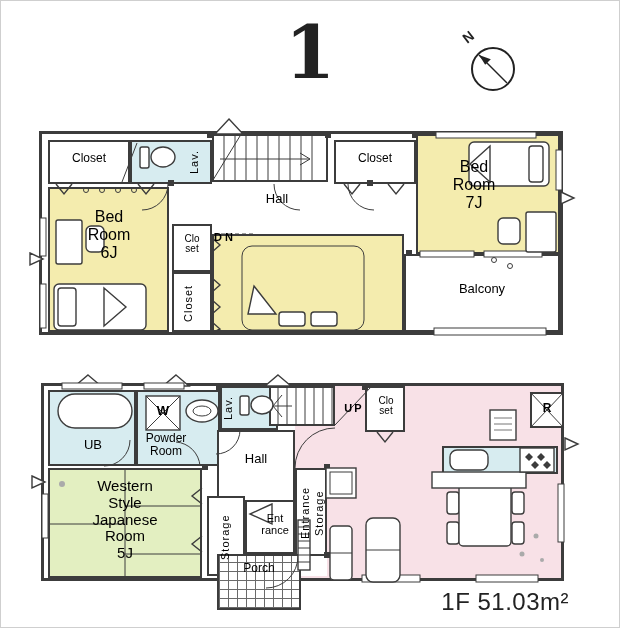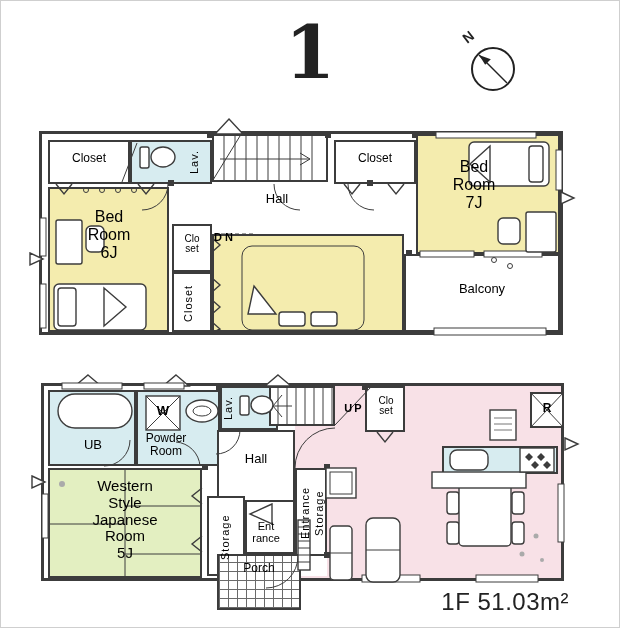--- a/index.html
+++ b/index.html
@@ -340,21 +340,21 @@
     <span class="lbl f11 bold" style="left:294px;top:16px;width:32px;letter-spacing:2px;">UP</span>
     <span class="lbl f10" style="left:326px;top:10px;width:32px;">Clo
 set</span>
     <span class="lbl f13" style="left:182px;top:66px;width:60px;">Hall</span>
     <span class="lbl f15" style="left:12px;top:92px;width:138px;">Western
 Style
 Japanese
 Room
 5J</span>
     <span class="lbl vtext" style="left:175px;top:120px;height:62px;">Storage</span>
-    <span class="lbl f11" style="left:202px;top:126px;width:40px;margin-top:8px;">Ent
+    <span class="lbl f11" style="left:211px;top:126px;width:40px;">Ent
 rance</span>
     <span class="lbl vtext" style="left:254px;top:88px;height:78px;line-height:1.3;">Entrance
 Storage</span>
     <span class="lbl f12" style="left:185px;top:176px;width:60px;">Porch</span>
     <span class="lbl f12 bold" style="left:492px;top:16px;width:22px;">R</span>
   </div>
   <div class="area-label" style="left:380px;top:587px;width:188px;">1F 51.03m²</div>
 
 </div>
 

